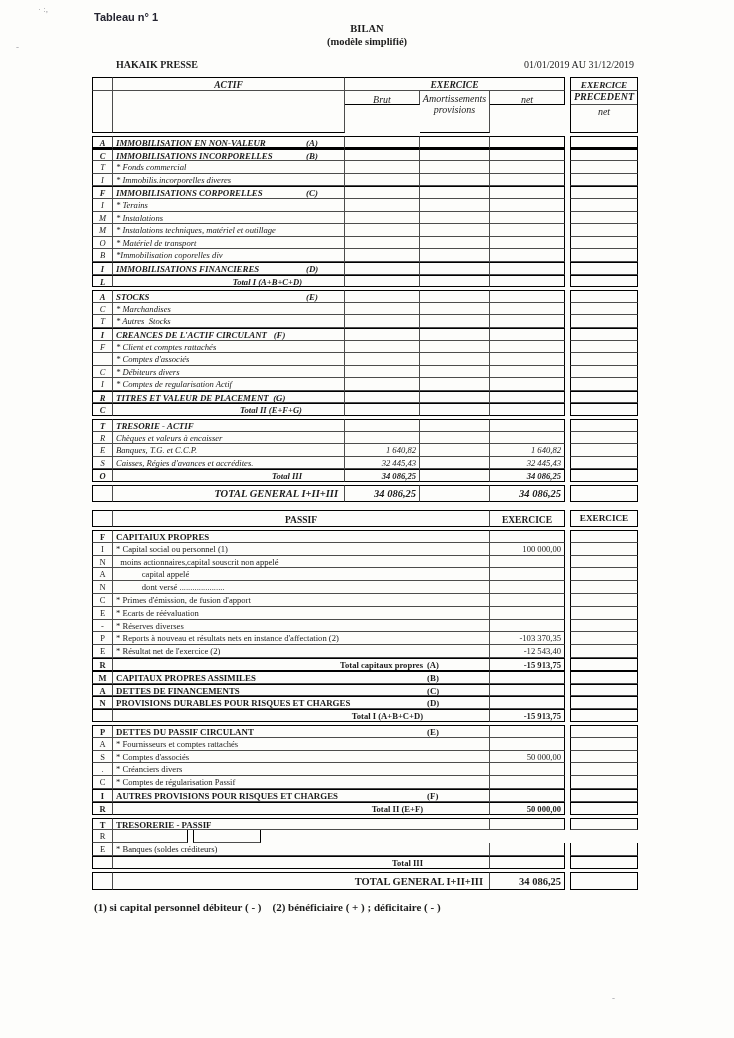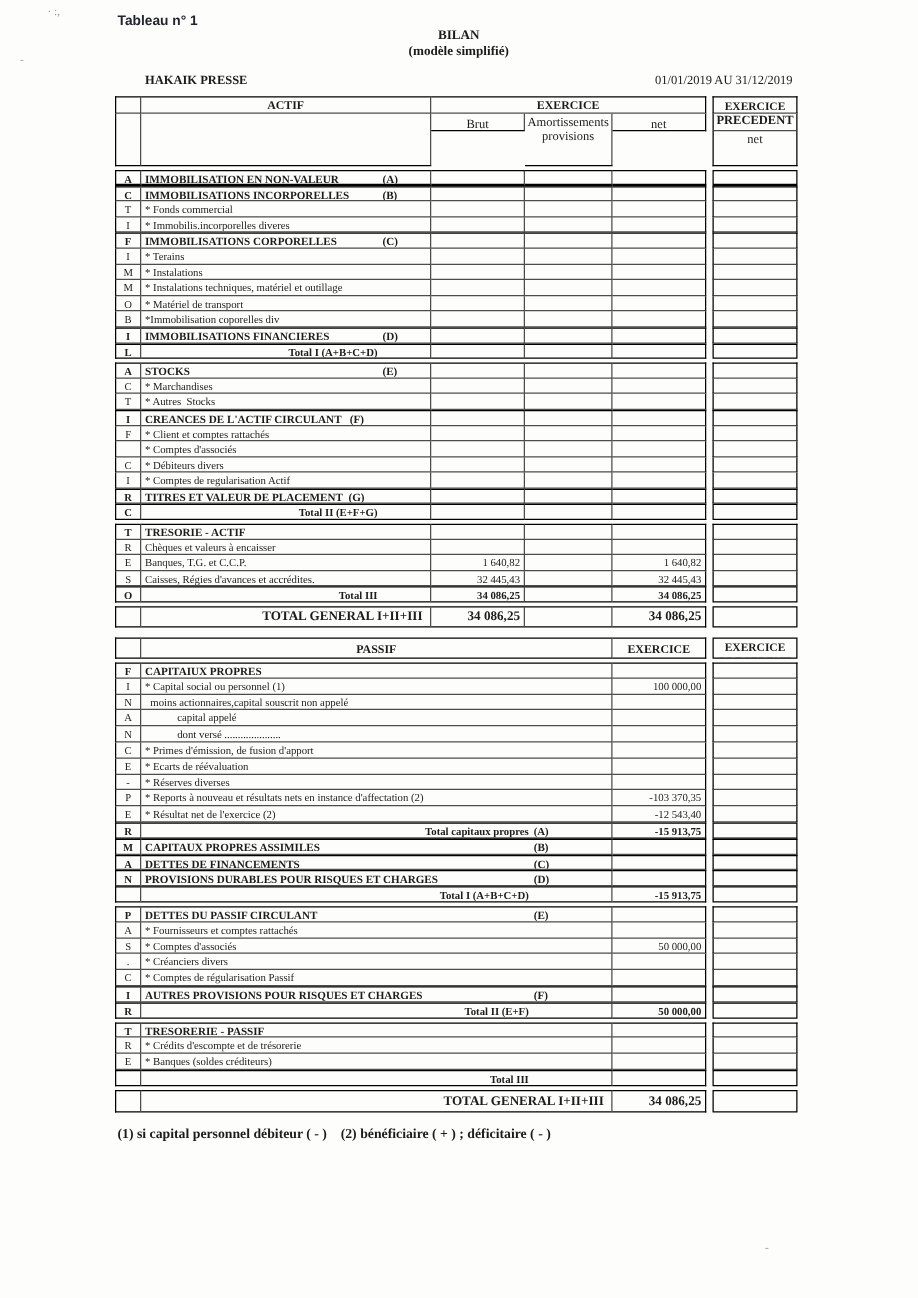--- a/index.html
+++ b/index.html
@@ -11,21 +11,21 @@
   .abs{position:absolute;}
   
   .tableau-label{left:94px;top:11px;font-family:"Liberation Sans",sans-serif;font-weight:700;font-size:11px;color:#242430;}
   .title-wrap{left:15px;top:23px;width:704px;text-align:center;font-weight:700;font-size:10.5px;line-height:12.5px;}
   .company{left:116px;top:59px;font-weight:700;font-size:10px;}
   .period{top:59px;right:100px;font-size:10px;}
   .footnote{left:94px;top:901px;font-weight:700;font-size:11px;}
   .scan-mark{color:#9a9aa0;font-size:9px;}
   
   .tbl{left:92px;width:548px;display:flex;flex-direction:column;}
-  .actif-tbl{top:77px;}
+  .actif-tbl{top:77px;font-style:italic;}
   .passif-tbl{top:510px;}
   .row{display:flex;}
   .c{box-sizing:border-box;overflow:hidden;white-space:nowrap;
      border-right:1px solid #4c4c4c;border-bottom:1px solid #4c4c4c;}
   .cl{width:21px;border-left:1.7px solid #000;text-align:center;font-size:8.5px;}
   .cb{width:232px;display:flex;}
   .cbp{width:377px;display:flex;}
   .cn1{width:75px;}
   .cn2{width:70px;}
   .cn3{width:75px;border-right:1.7px solid #000;}
@@ -760,24 +760,20 @@
             <span class="lab">TRESORERIE - PASSIF</span>
             <span class="codep"></span>
           </span>
           <span class="c cn3 num"></span>
           <span class="c cs"></span>
           <span class="c cp num"></span>
         </div>
 
         <div class="row prow r-item">
           <span class="c cl">R</span>
-          <span class="c cbp">
-            <span class="lab">* Crédits d'escompte et de trésorerie</span>
-            <span class="codep"></span>
-          </span>
           <span class="c cn3 num"></span>
           <span class="c cs"></span>
           <span class="c cp num"></span>
         </div>
 
         <div class="row prow r-item">
           <span class="c cl">E</span>
           <span class="c cbp">
             <span class="lab">* Banques (soldes créditeurs)</span>
             <span class="codep"></span>

